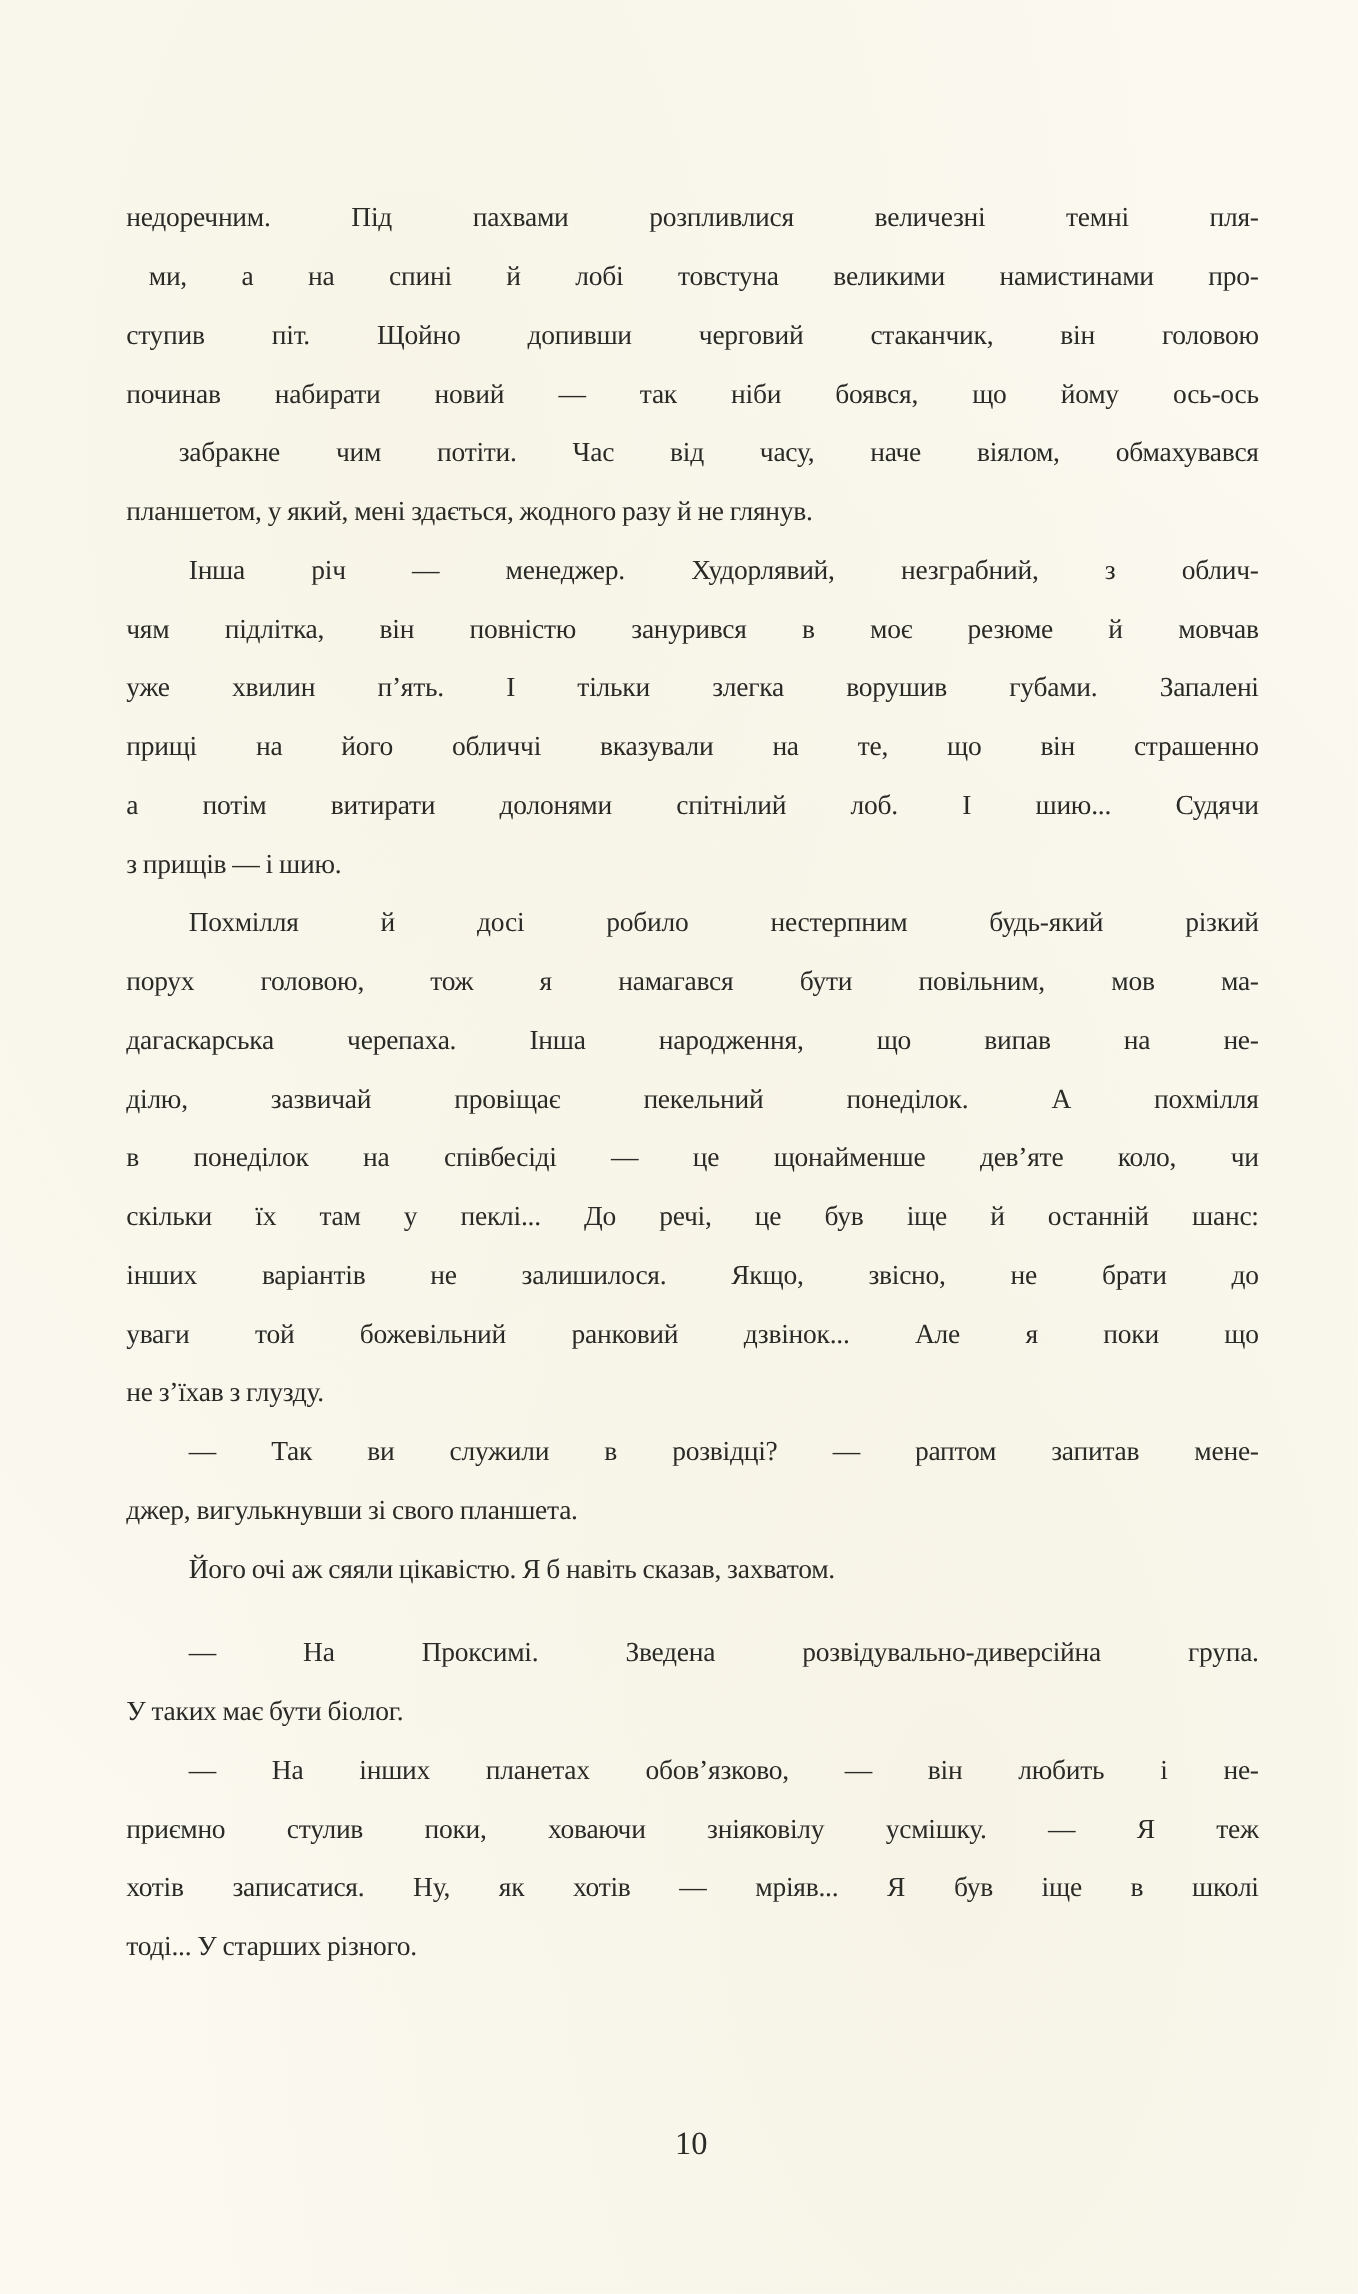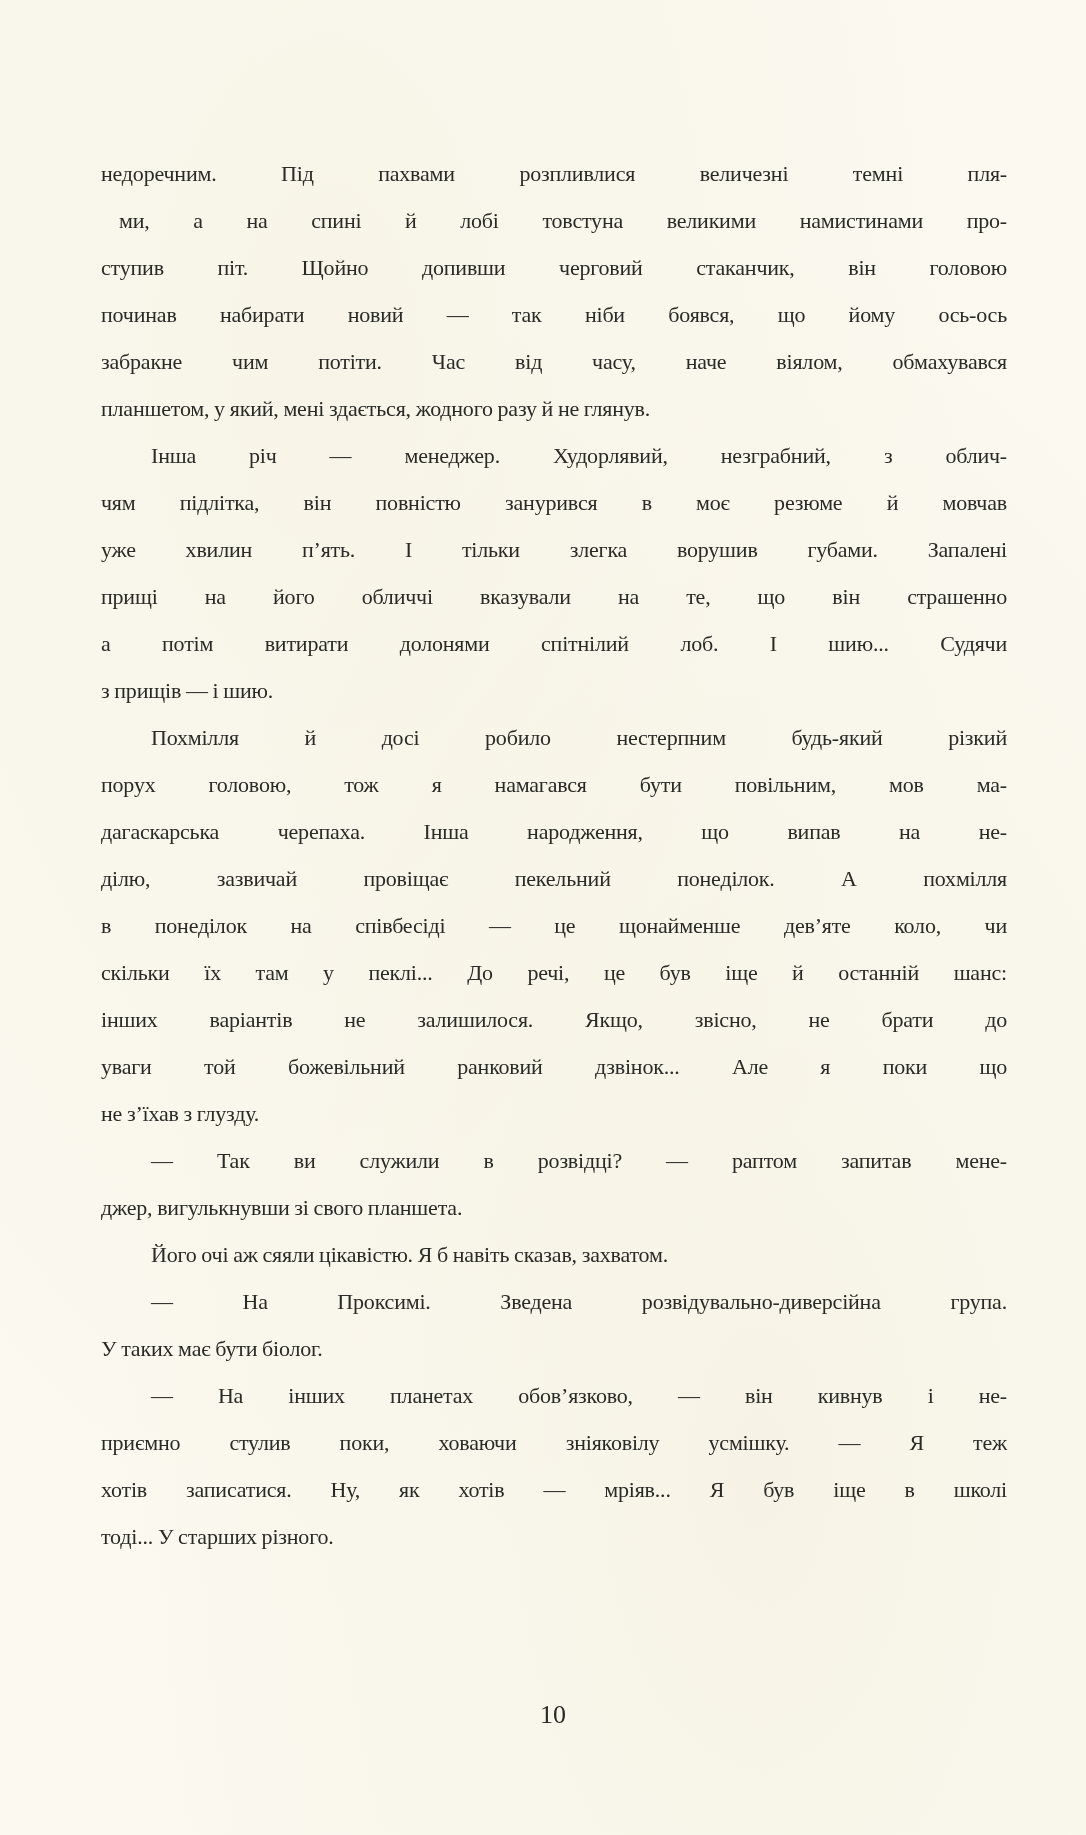--- a/index.html
+++ b/index.html
@@ -63,42 +63,42 @@
   </style>
 </head>
 <body>
 
 <div class="page">
   <div class="text-block">
     <span class="line" style="white-space: normal;">недоречним. Під пахвами розпливлися величезні темні пля-</span>
     <span class="line" style="white-space: normal; margin-left: 18px;">ми, а на спині й лобі товстуна великими намистинами про-</span>
     <span class="line" style="white-space: normal;">ступив піт. Щойно допивши черговий стаканчик, він головою</span>
     <span class="line" style="white-space: normal;">починав набирати новий — так ніби боявся, що йому ось-ось</span>
-    <span class="line" style="white-space: normal;">забракне чим потіти. Час від часу, наче віялом, обмахувався</span>
+    <span class="line" style="white-space: normal; margin-left: 42px;">забракне чим потіти. Час від часу, наче віялом, обмахувався</span>
     <span class="line end">планшетом, у який, мені здається, жодного разу й не глянув.</span>
     <span class="line indent" style="white-space: normal;">Інша річ — менеджер. Худорлявий, незграбний, з облич-</span>
     <span class="line" style="white-space: normal;">чям підлітка, він повністю занурився в моє резюме й мовчав</span>
     <span class="line" style="white-space: normal;">уже хвилин п’ять. І тільки злегка ворушив губами. Запалені</span>
     <span class="line" style="white-space: normal;">прищі на його обличчі вказували на те, що він страшенно</span>
     <span class="line" style="white-space: normal;">а потім витирати долонями спітнілий лоб. І шию... Судячи</span>
     <span class="line end">з прищів — і шию.</span>
     <span class="line indent" style="white-space: normal;">Похмілля й досі робило нестерпним будь-який різкий</span>
     <span class="line" style="white-space: normal;">порух головою, тож я намагався бути повільним, мов ма-</span>
     <span class="line" style="white-space: normal;">дагаскарська черепаха. Інша народження, що випав на не-</span>
     <span class="line" style="white-space: normal;">ділю, зазвичай провіщає пекельний понеділок. А похмілля</span>
     <span class="line" style="white-space: normal;">в понеділок на співбесіді — це щонайменше дев’яте коло, чи</span>
     <span class="line" style="white-space: normal;">скільки їх там у пеклі... До речі, це був іще й останній шанс:</span>
     <span class="line" style="white-space: normal;">інших варіантів не залишилося. Якщо, звісно, не брати до</span>
     <span class="line" style="white-space: normal;">уваги той божевільний ранковий дзвінок... Але я поки що</span>
     <span class="line end">не з’їхав з глузду.</span>
     <span class="line indent" style="white-space: normal;">— Так ви служили в розвідці? — раптом запитав мене-</span>
     <span class="line end">джер, вигулькнувши зі свого планшета.</span>
     <span class="line indent end">Його очі аж сяяли цікавістю. Я б навіть сказав, захватом.</span>
-    <span class="line indent" style="white-space: normal;">— На Проксимі. Зведена розвідувально-диверсійна група.</span>
+    <span class="line indent" style="white-space: normal; margin-top: 20px;">— На Проксимі. Зведена розвідувально-диверсійна група.</span>
     <span class="line end">У таких має бути біолог.</span>
-    <span class="line indent" style="white-space: normal;">— На інших планетах обов’язково, — він кивнув і не-</span>
+    <span class="line indent" style="white-space: normal;">— На інших планетах обов’язково, — він любить і не-</span>
     <span class="line" style="white-space: normal;">приємно стулив поки, ховаючи зніяковілу усмішку. — Я теж</span>
     <span class="line" style="white-space: normal;">хотів записатися. Ну, як хотів — мріяв... Я був іще в школі</span>
     <span class="line end">тоді... У старших різного.</span>
   </div>
 
   <div class="page-number">10</div>
 </div>
 
 </body></html>

